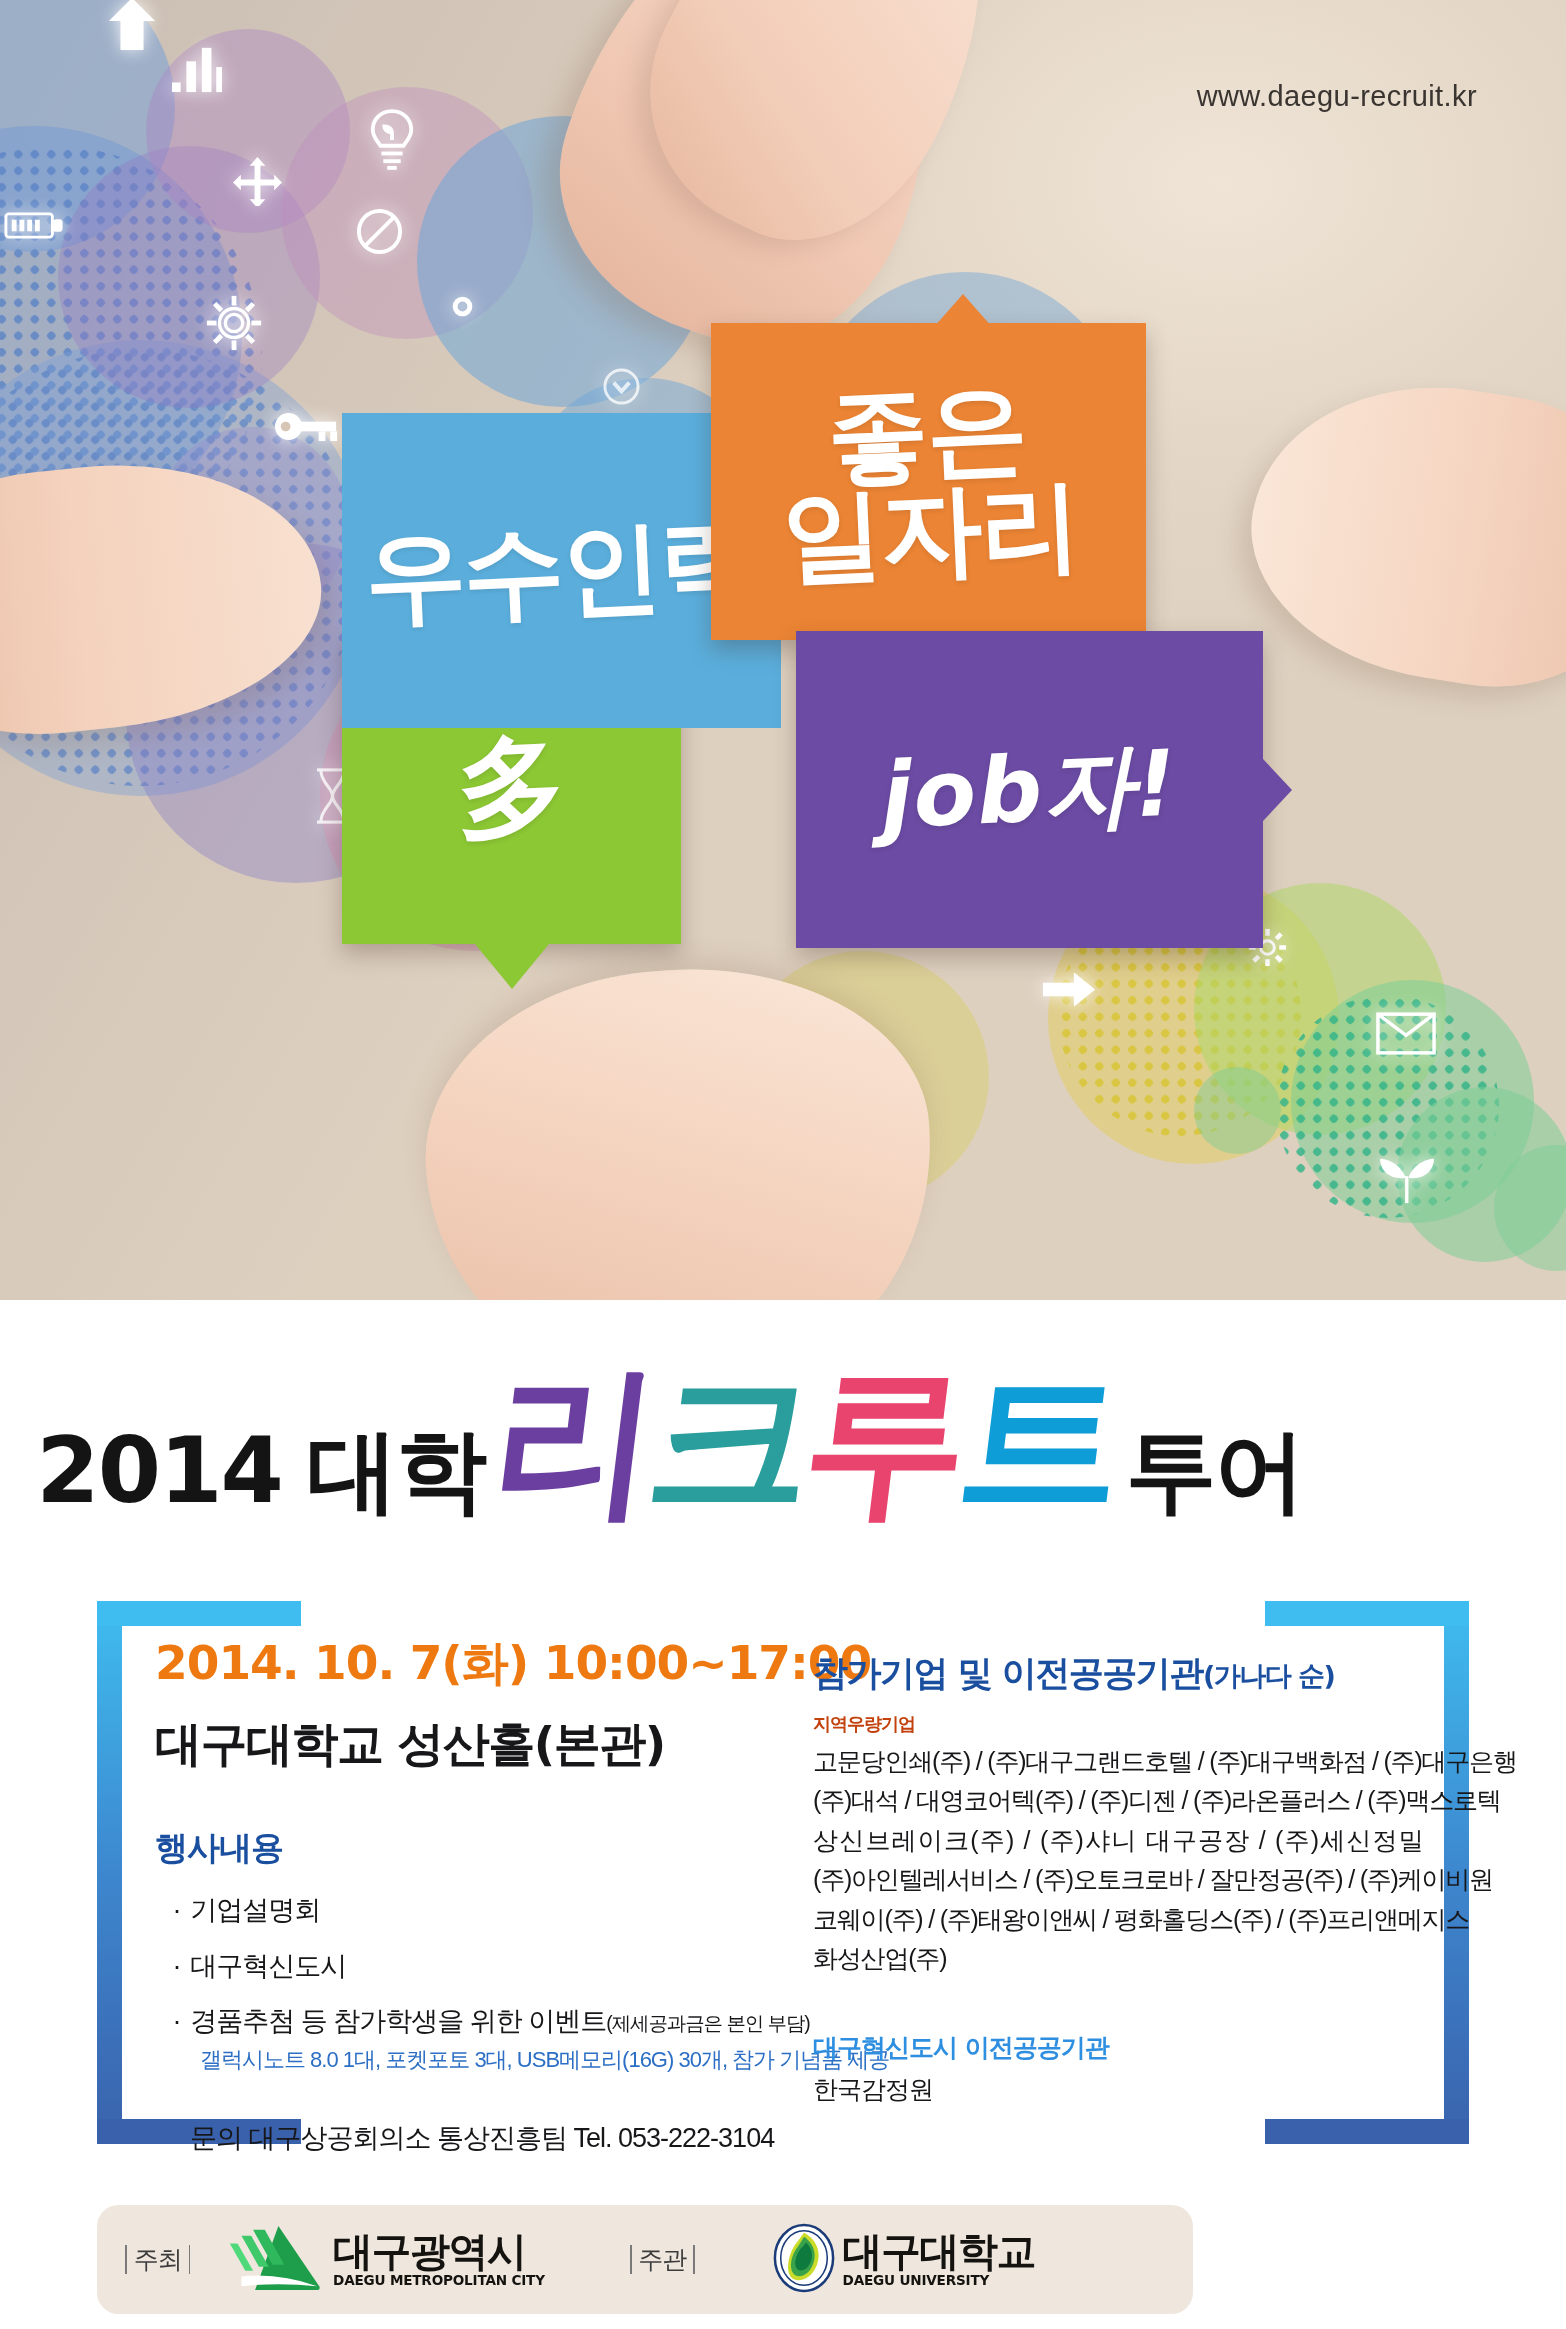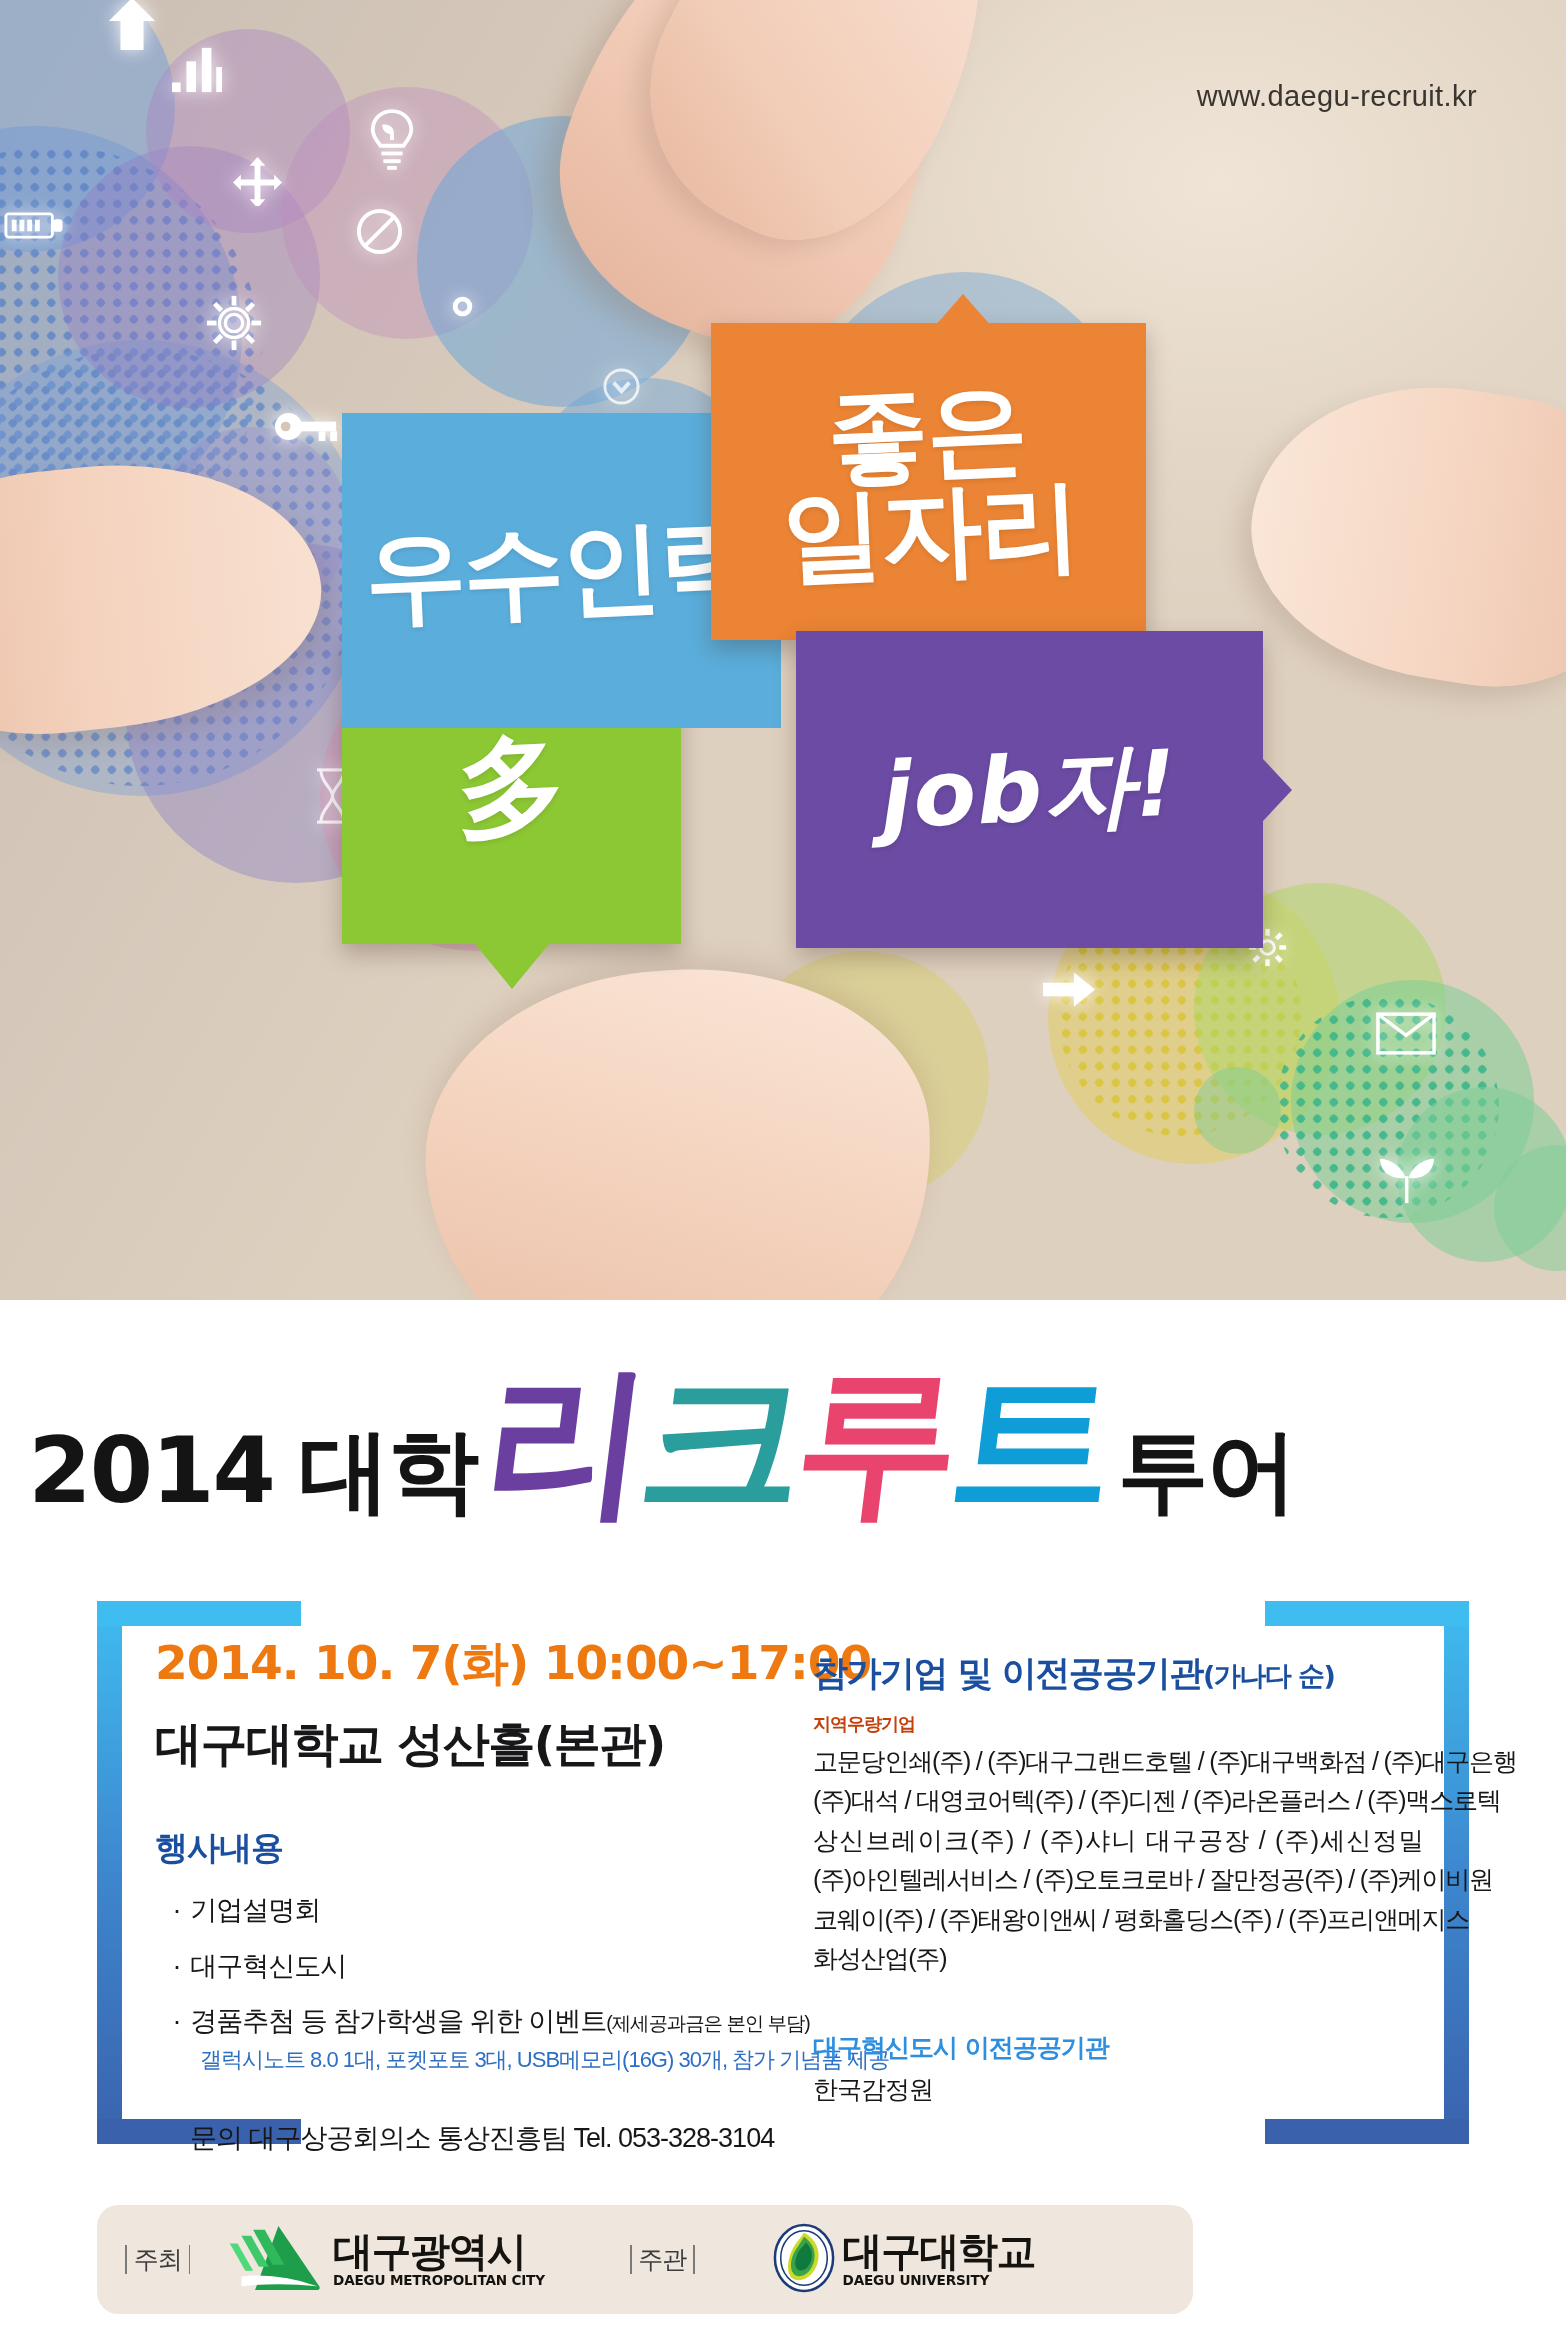--- a/index.html
+++ b/index.html
@@ -78,21 +78,21 @@
   .notch-b { position:absolute; bottom:-45px; left:50%; margin-left:-37px;
              border-left:37px solid transparent; border-right:37px solid transparent; }
 
   .site-url {
     position:absolute; right:89px; top:80px;
     font-size:29px; color:#3a3530; letter-spacing:0.4px;
   }
 
   
   .title-row {
-    position:absolute; left:0; top:1359px; width:1324px;
+    position:absolute; left:8px; top:1359px; width:1324px;
     display:flex; align-items:flex-end; justify-content:center;
   }
   .t-plain {
     font-family:"DejaVu Sans", sans-serif;
     font-weight:700; font-size:91px; color:#141414; letter-spacing:-1.9px;
     line-height:1; padding-bottom:5.8px;
   }
   .t-logo {
     font-family:"DejaVu Sans", sans-serif;
     font-weight:700; font-size:163px; line-height:1;
@@ -434,21 +434,21 @@
       </div>
       <div class="bullet">
         <span class="dot">·</span><span>대구혁신도시</span>
       </div>
       <div class="bullet" style="margin-bottom:5.8px;">
         <span class="dot">·</span><span>경품추첨 등 참가학생을 위한 이벤트</span><span class="note">(제세공과금은 본인 부담)</span>
       </div>
       <div class="prize">갤럭시노트 8.0 1대, 포켓포토 3대, USB메모리(16G) 30개, 참가 기념품 제공</div>
     </div>
 
-    <div class="contact">문의 대구상공회의소 통상진흥팀 Tel. 053-328-3104</div>
+    <div class="contact">문의 대구상공회의소 통상진흥팀 Tel. 053-222-3104</div>
   </div>
 
   <div class="col-right">
     <div class="r-head"><span>참가기업 및 이전공공기관</span><span class="sub">(가나다 순)</span></div>
 
     <div class="r-sub">지역우량기업</div>
     <div style="margin-top:5.8px;">
       <div class="r-line">고문당인쇄(주) / (주)대구그랜드호텔 / (주)대구백화점 / (주)대구은행</div>
       <div class="r-line">(주)대석 / 대영코어텍(주) / (주)디젠 / (주)라온플러스 / (주)맥스로텍</div>
       <div class="r-line" style="letter-spacing:1.2px;">상신브레이크(주) / (주)샤니 대구공장 / (주)세신정밀</div>

